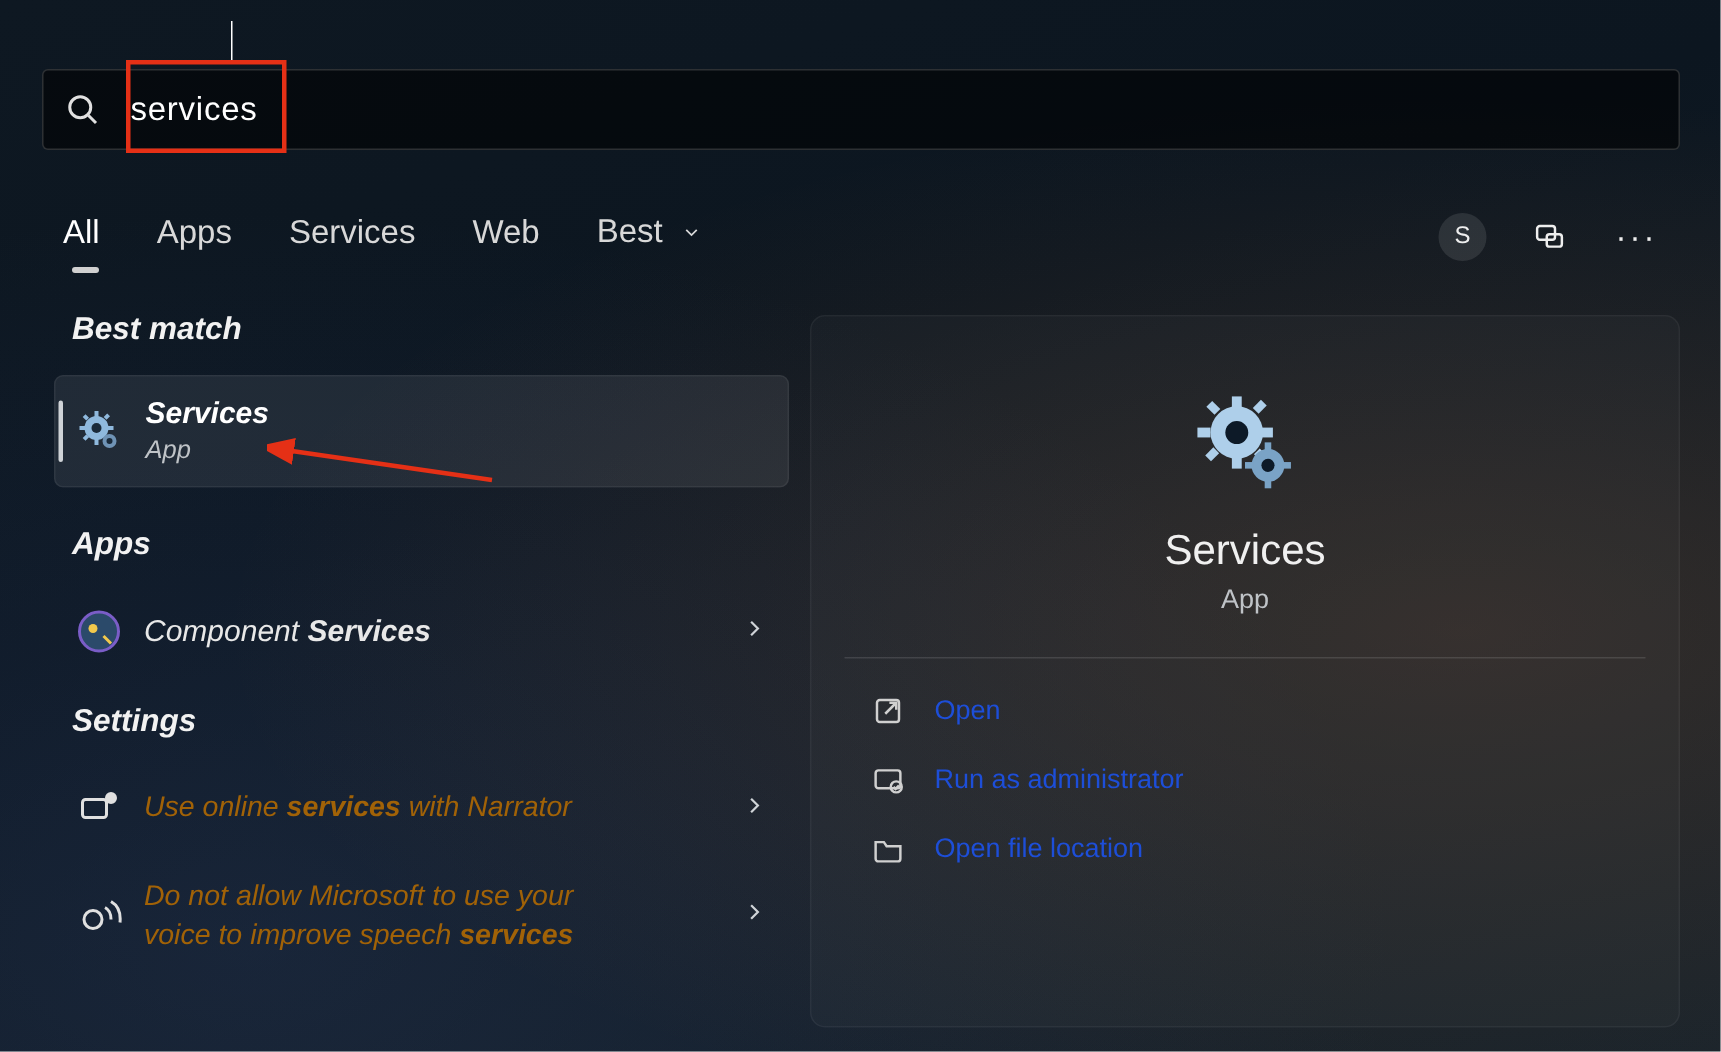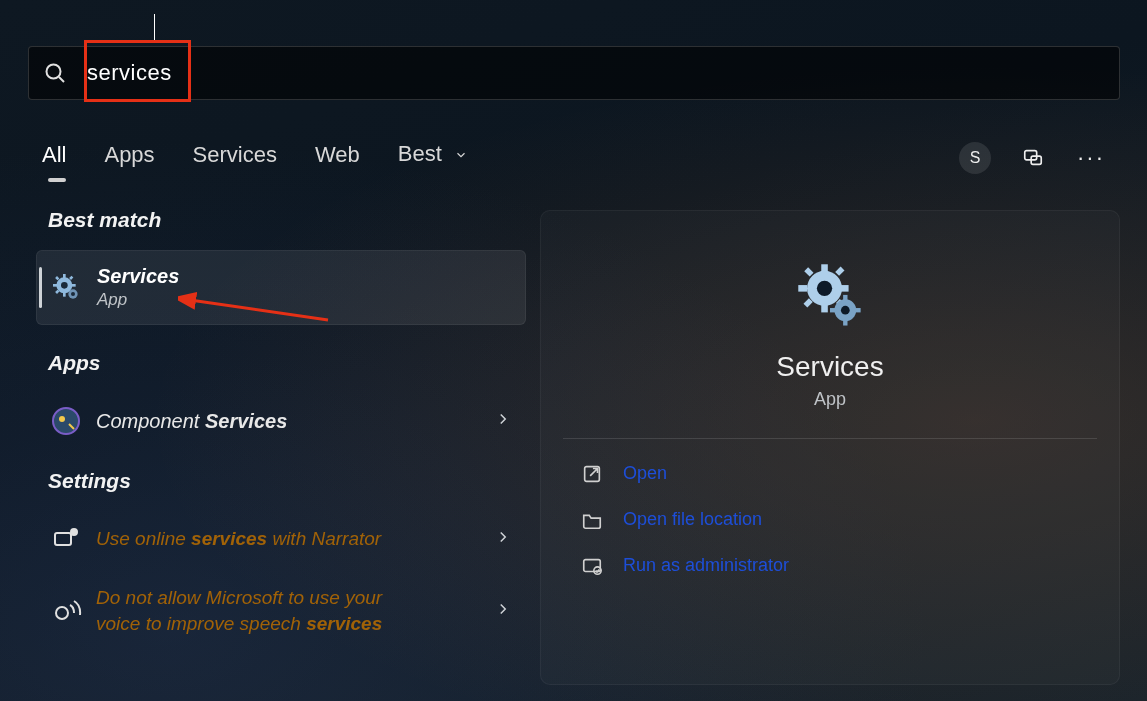--- a/index.html
+++ b/index.html
@@ -285,25 +285,25 @@
   <hr>
   <div class="daction">
     <span class="dicon"><svg viewBox="0 0 24 24" fill="none" stroke="currentColor" stroke-width="1.8">
           <rect x="4" y="4" width="16" height="16" rx="2"></rect>
           <path d="M10 14 L18 6 M13 6 h5 v5"></path>
         </svg></span>
     <span>Open</span>
   </div>
   <div class="daction">
     <span class="dicon"><svg viewBox="0 0 24 24" fill="none" stroke="currentColor" stroke-width="1.8">
-          <path d="M3 7 h6 l2 3 h10 v9 a2 2 0 0 1 -2 2 H5 a2 2 0 0 1 -2 -2 z"></path>
-        </svg></span>
-    <span>Open file location</span>
-  </div>
-  <div class="daction">
-    <span class="dicon"><svg viewBox="0 0 24 24" fill="none" stroke="currentColor" stroke-width="1.8">
           <rect x="3" y="5" width="18" height="13" rx="2"></rect>
           <circle cx="18" cy="17" r="4"></circle>
           <path d="M16 17 l1.5 1.5 L20 16"></path>
         </svg></span>
     <span>Run as administrator</span>
   </div>
+  <div class="daction">
+    <span class="dicon"><svg viewBox="0 0 24 24" fill="none" stroke="currentColor" stroke-width="1.8">
+          <path d="M3 7 h6 l2 3 h10 v9 a2 2 0 0 1 -2 2 H5 a2 2 0 0 1 -2 -2 z"></path>
+        </svg></span>
+    <span>Open file location</span>
+  </div>
 </div>
 
 </body></html>

